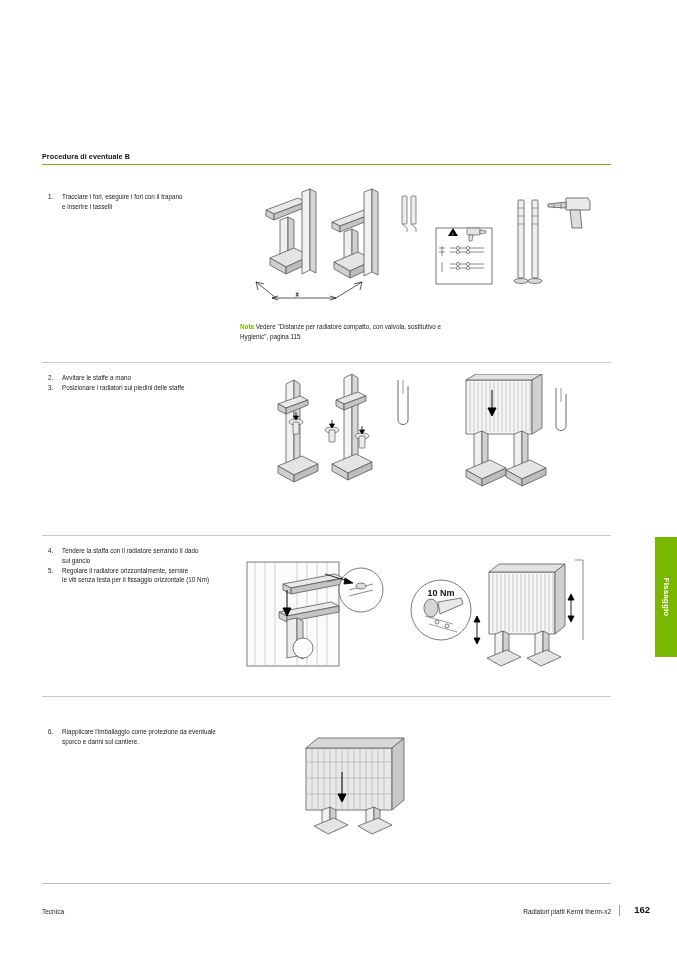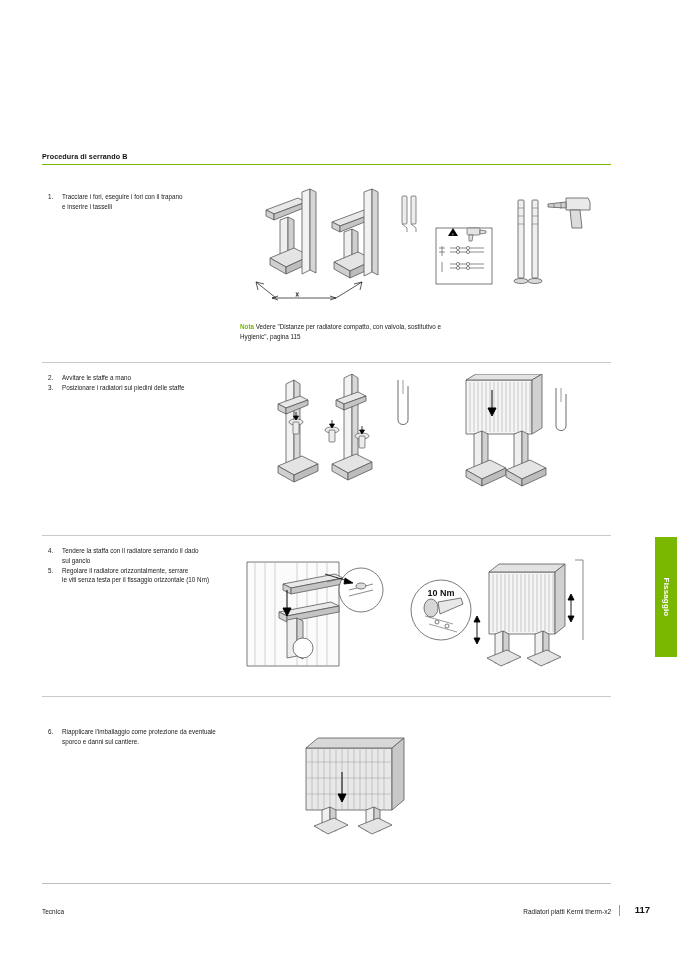--- a/index.html
+++ b/index.html
@@ -146,21 +146,21 @@
   
   .fig { position: absolute; }
   .fig svg { display: block; }
 </style>
 </head>
 <body>
 
 <div class="page">
 
   <div class="section-head">
-    <div class="title">Procedura di serrando B</div>
+    <div class="title">Procedura di eventuale B</div>
     <div class="rule-green"></div>
   </div>
 
   <div class="steps" style="left:48px; top:192px; width:180px;">
     <div class="step">
       <div class="num">1.</div>
       <div class="txt">
         <div>Tracciare i fori, eseguire i fori con il trapano</div>
         <div>e inserire i tasselli</div>
       </div>
@@ -498,15 +498,15 @@
   </div>
 
   <div class="side-tab">
     <span>Fissaggio</span>
   </div>
 
   <div class="footer-rule"></div>
   <div class="footer-left">Tecnica</div>
   <div class="footer-right">Radiatori piatti Kermi therm-x2</div>
   <div class="footer-bar"></div>
-  <div class="footer-page">117</div>
+  <div class="footer-page">162</div>
 
 </div>
 
 </body></html>

